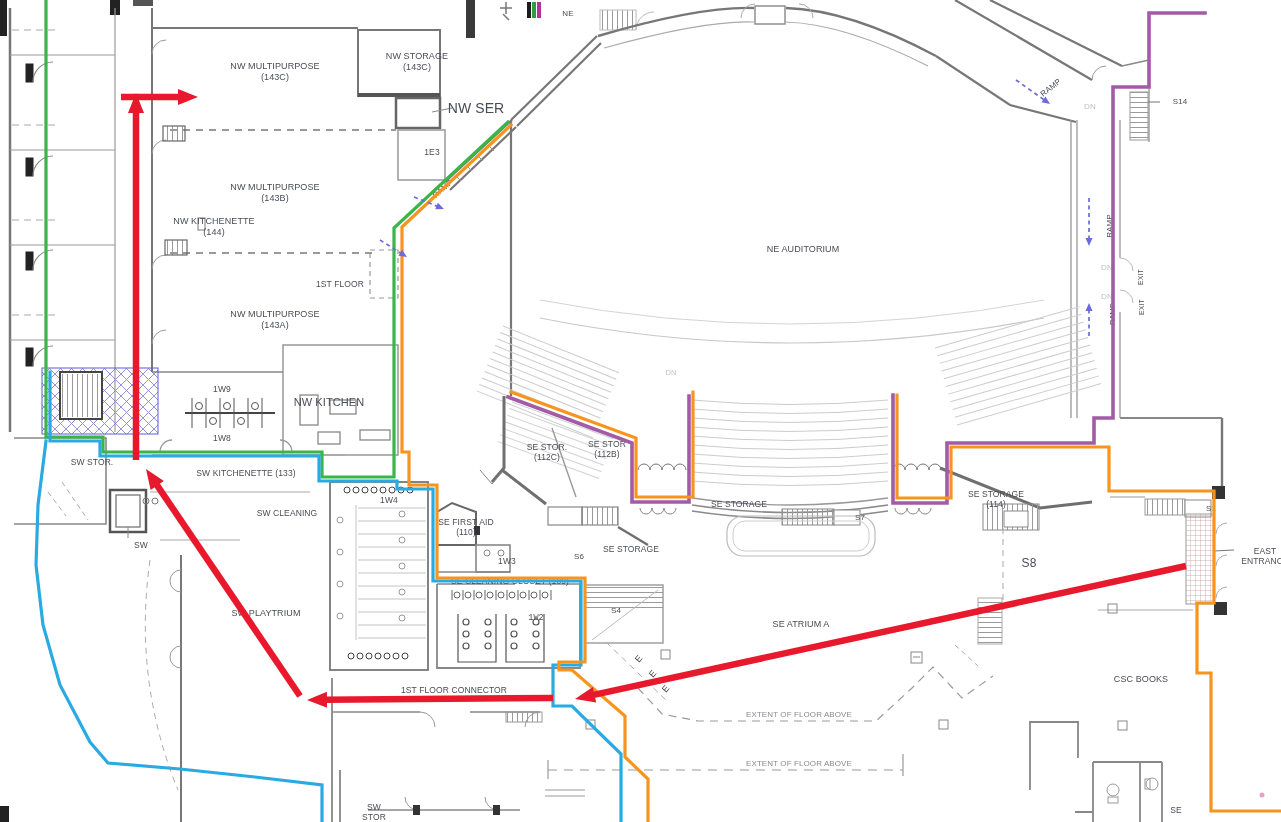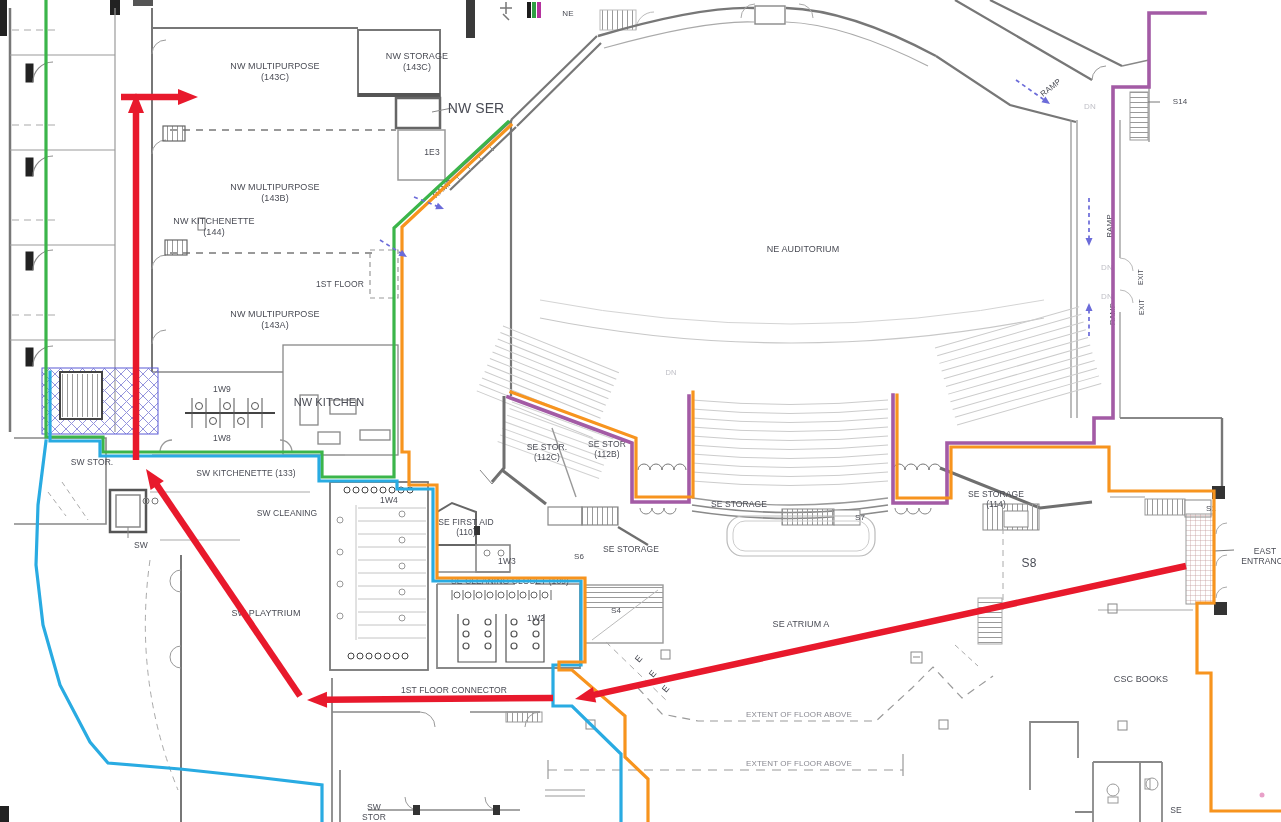--- a/index.html
+++ b/index.html
@@ -353,21 +353,21 @@
       <div class="lbl" style="left: 79px; top: 462px; font-size: 8.5px; transform: translate(-50%, -50%);">SW STOR.</div>
       <div class="lbl" style="left: 233px; top: 473px; font-size: 8.5px; transform: translate(-50%, -50%);">SW KITCHENETTE (133)</div>
       <div class="lbl" style="left: 230px; top: 513px; font-size: 8.5px; transform: translate(-50%, -50%); margin-left: 44px;">SW CLEANING</div>
       <div class="lbl" style="left: 128px; top: 545px; font-size: 8.5px; transform: translate(-50%, -50%);">SW</div>
       <div class="lbl" style="left: 253px; top: 613px; font-size: 9px; transform: translate(-50%, -50%);">SW PLAYTRIUM</div>
       <div class="lbl" style="left: 376px; top: 500px; font-size: 8.5px; transform: translate(-50%, -50%);">1W4</div>
       <div class="lbl" style="left: 453px; top: 527px; font-size: 8.5px; transform: translate(-50%, -50%);">SE FIRST AID
 (110)</div>
       <div class="lbl" style="left: 494px; top: 561px; font-size: 8.5px; transform: translate(-50%, -50%);">1W3</div>
       <div class="lbl" style="left: 497px; top: 581px; font-size: 8.5px; transform: translate(-50%, -50%);">SE CLEANING CLOSET (109)</div>
-      <div class="lbl" style="left: 523px; top: 618px; font-size: 8.5px; transform: translate(-50%, -50%);">1W2</div>
+      <div class="lbl" style="left: 523px; top: 618px; font-size: 8.5px; transform: translate(-50%, -50%); font-family: Liberation Mono, monospace;">1W2</div>
       <div class="lbl" style="left: 603px; top: 611px; font-size: 8px; transform: translate(-50%, -50%);">S4</div>
       <div class="lbl" style="left: 566px; top: 517px; font-size: 8px; transform: translate(-50%, -50%); margin-top: 40px;">S6</div>
       <div class="lbl" style="left: 618px; top: 549px; font-size: 8.5px; transform: translate(-50%, -50%);">SE STORAGE</div>
       <div class="lbl" style="left: 534px; top: 452px; font-size: 8.5px; transform: translate(-50%, -50%);">SE STOR.
 (112C)</div>
       <div class="lbl" style="left: 581px; top: 449px; font-size: 8.5px; transform: translate(-50%, -50%); margin-left: 13px;">SE STOR
 (112B)</div>
       <div class="lbl" style="left: 726px; top: 504px; font-size: 8.5px; transform: translate(-50%, -50%);">SE STORAGE</div>
       <div class="lbl" style="left: 847px; top: 518px; font-size: 8px; transform: translate(-50%, -50%); text-align: center;">S7</div>
       <div class="lbl" style="left: 983px; top: 499px; font-size: 8.5px; transform: translate(-50%, -50%);">SE STORAGE

